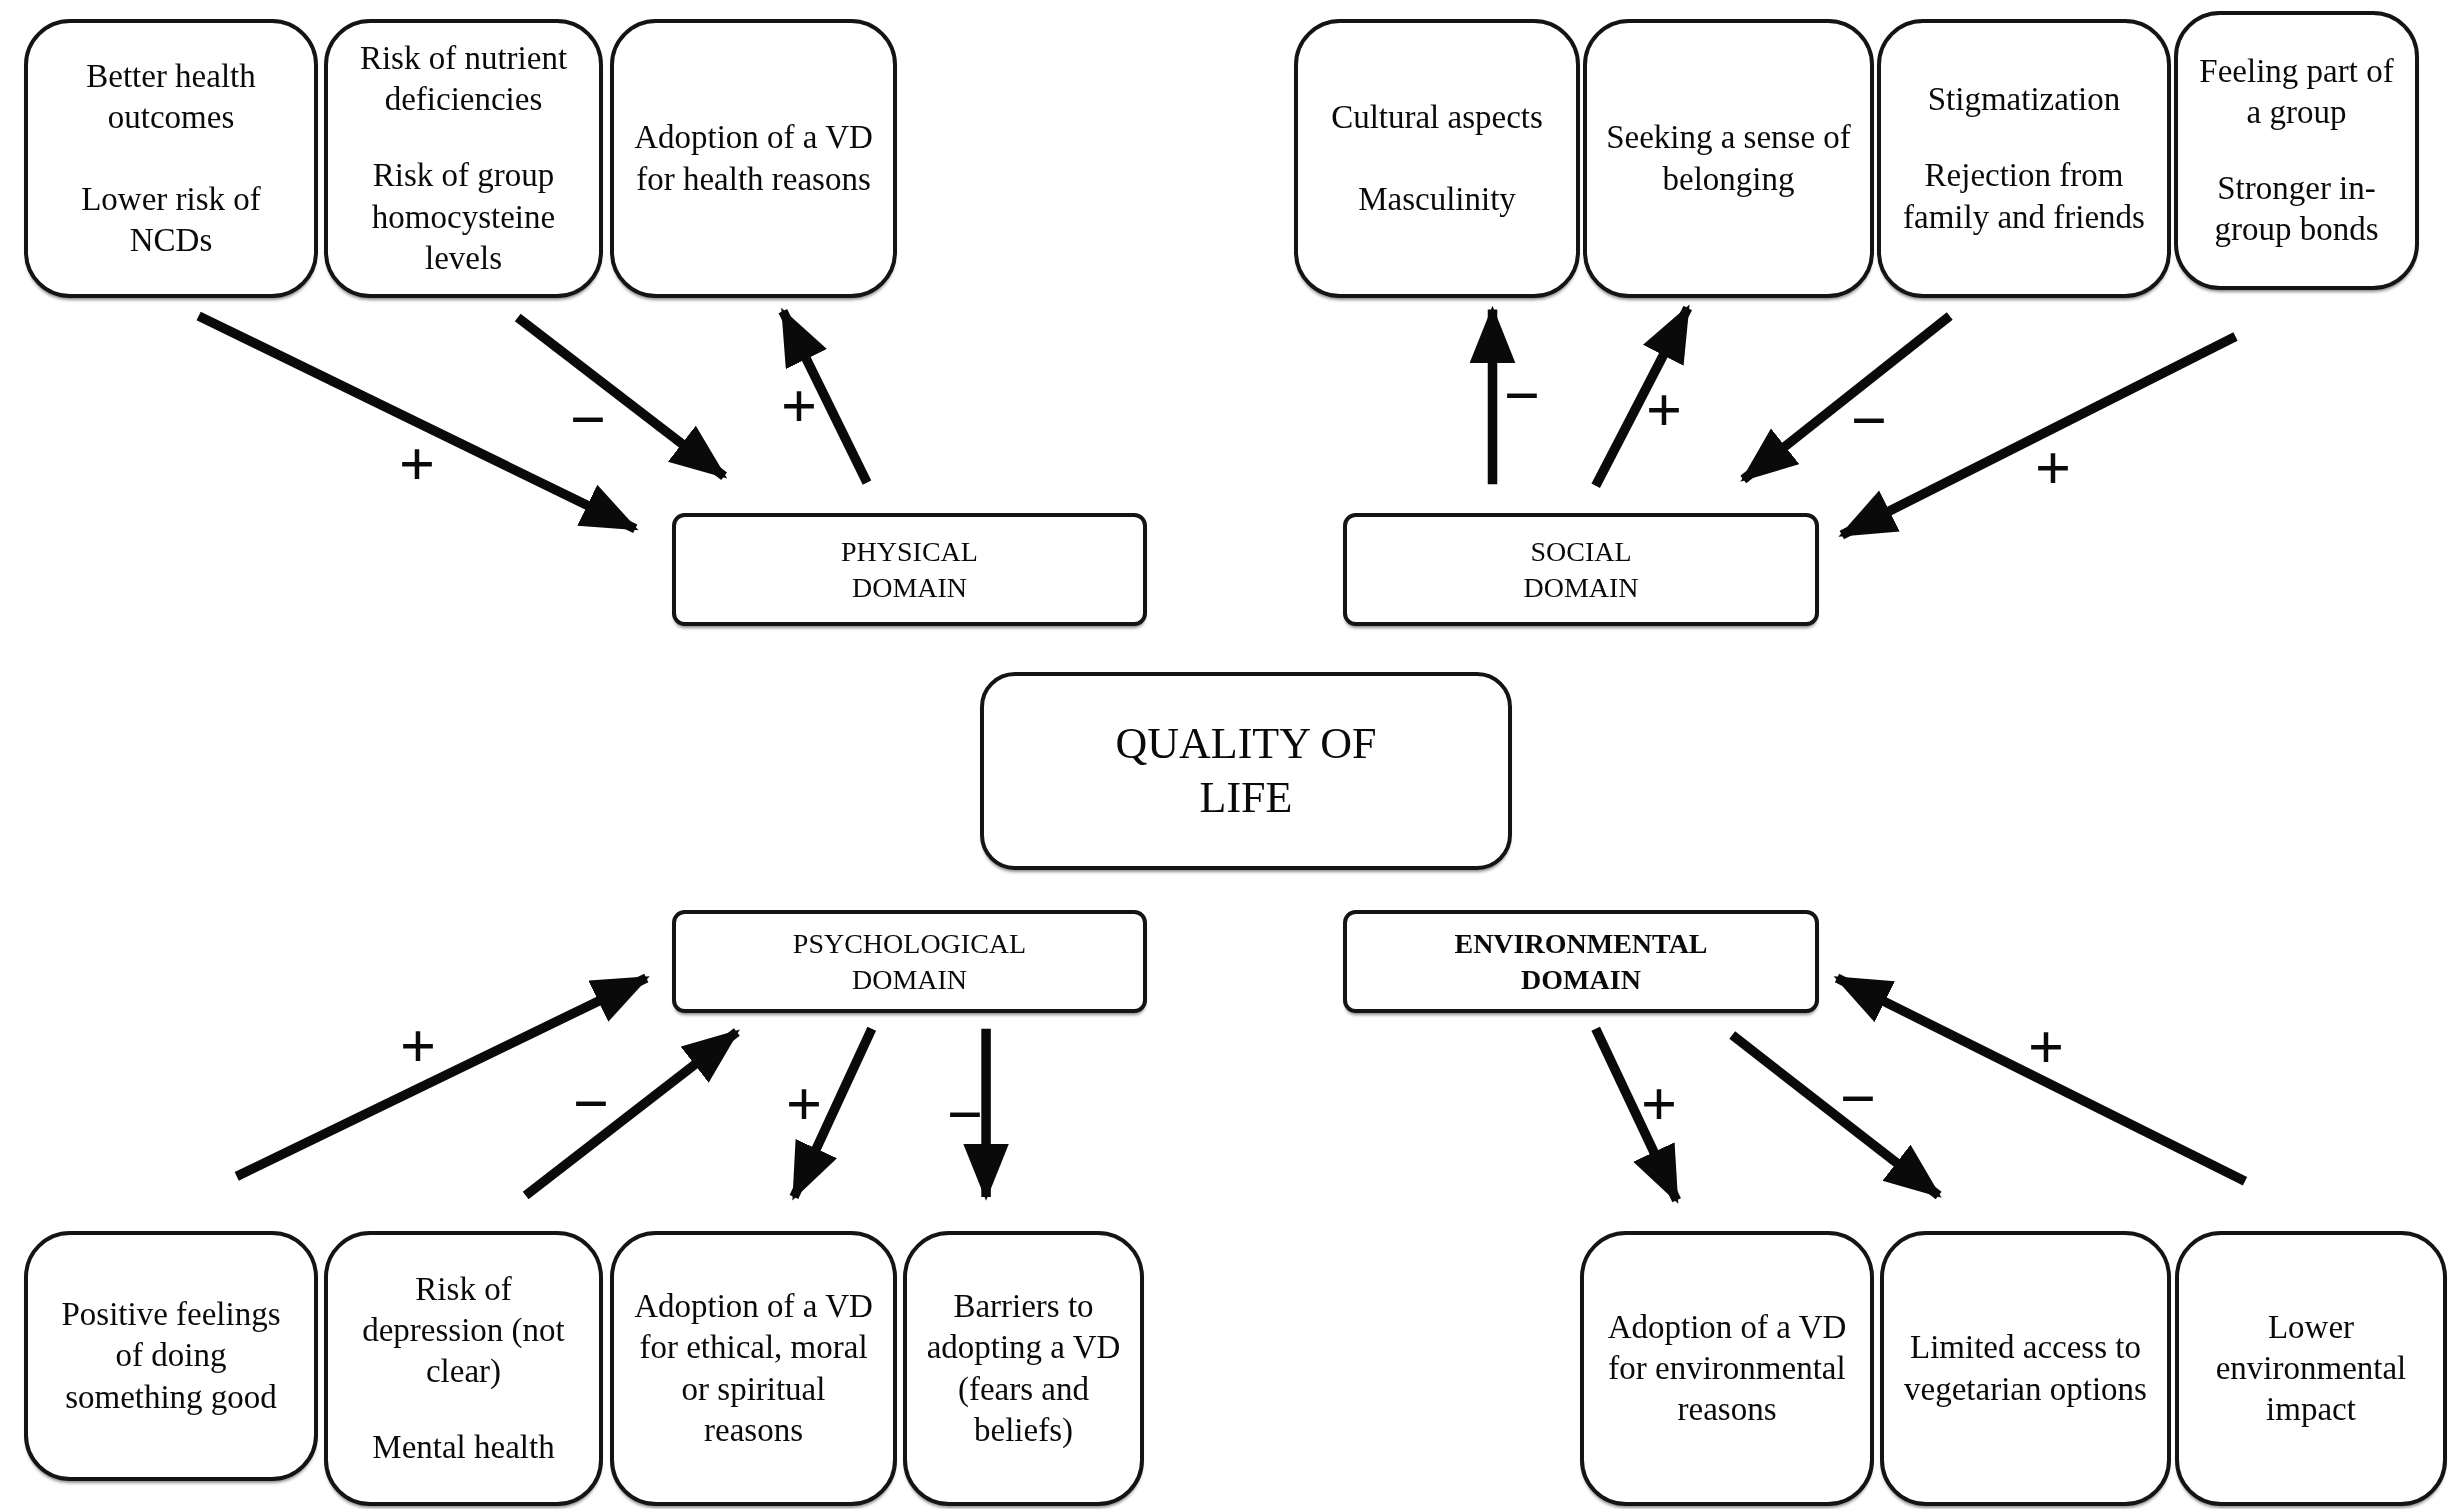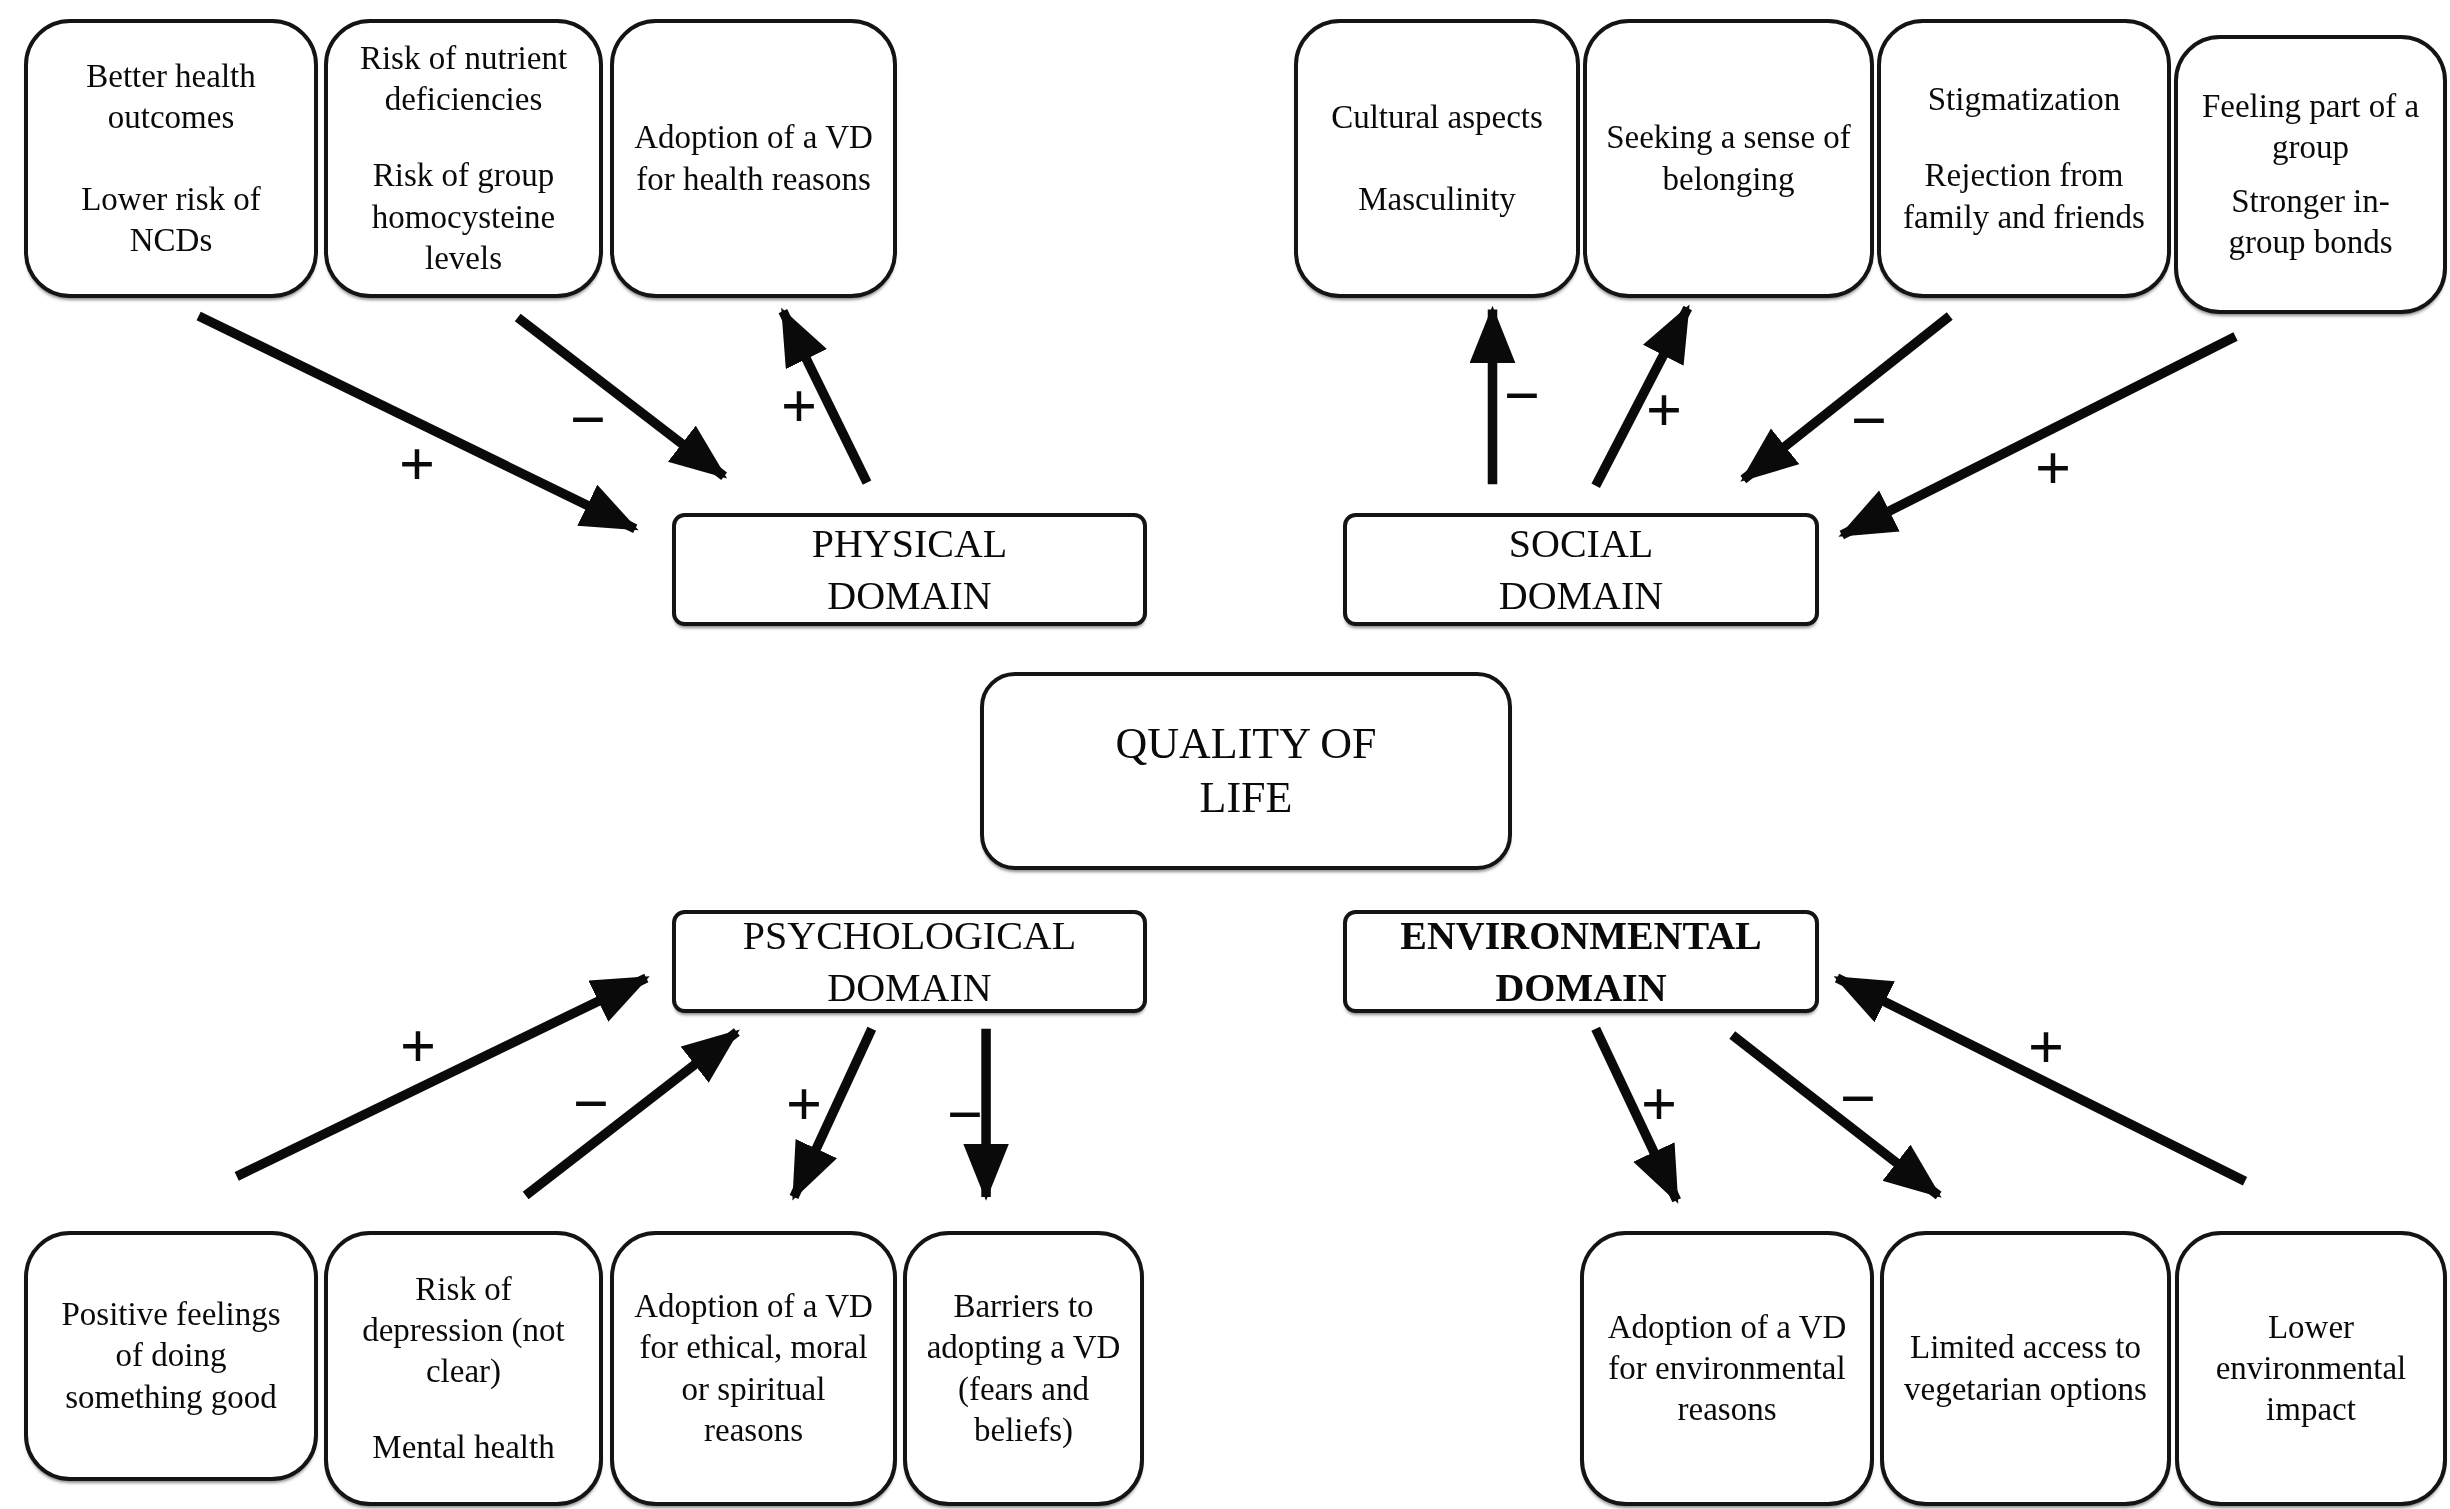--- a/index.html
+++ b/index.html
@@ -43,21 +43,21 @@
     border-radius: 46px;
     padding: 16px 17.5px;
     font-size: 33px;
     line-height: 1.25;
     gap: 41px;
   }
   .fbox.tight { gap: 35px; }
   .fbox p { margin: 0; }
   .dbox {
     border-radius: 12.7px;
-    font-size: 40px;
+    font-size: 28px;
     line-height: 1.28;
     padding: 4.8px 8px;
   }
   .dbox p { margin: 0; }
   .qol {
     border-radius: 35px;
     font-size: 44px;
     line-height: 1.22;
     padding: 8px;
   }
@@ -114,21 +114,21 @@
     <p>Cultural aspects</p>
     <p>Masculinity</p>
   </div>
   <div class="box fbox" style="left:1583px; top:19px; width:291px; height:279px;">
     <p>Seeking a sense of belonging</p>
   </div>
   <div class="box fbox tight" style="left:1877px; top:19px; width:294px; height:279px;">
     <p>Stigmatization</p>
     <p>Rejection from family and friends</p>
   </div>
-  <div class="box fbox tight" style="left:2174px; top:35px; width:273px; height:279px;gap:12px;">
+  <div class="box fbox tight" style="left:2174px; top:11px; width:245px; height:279px;">
     <p>Feeling part of a group</p>
     <p>Stronger in-group bonds</p>
   </div>
 
   <div class="box dbox" style="left:672px; top:513px; width:475px; height:113px;">
     <p>PHYSICAL</p>
     <p>DOMAIN</p>
   </div>
   <div class="box dbox" style="left:1343px; top:513px; width:476px; height:113px;">
     <p>SOCIAL</p>

